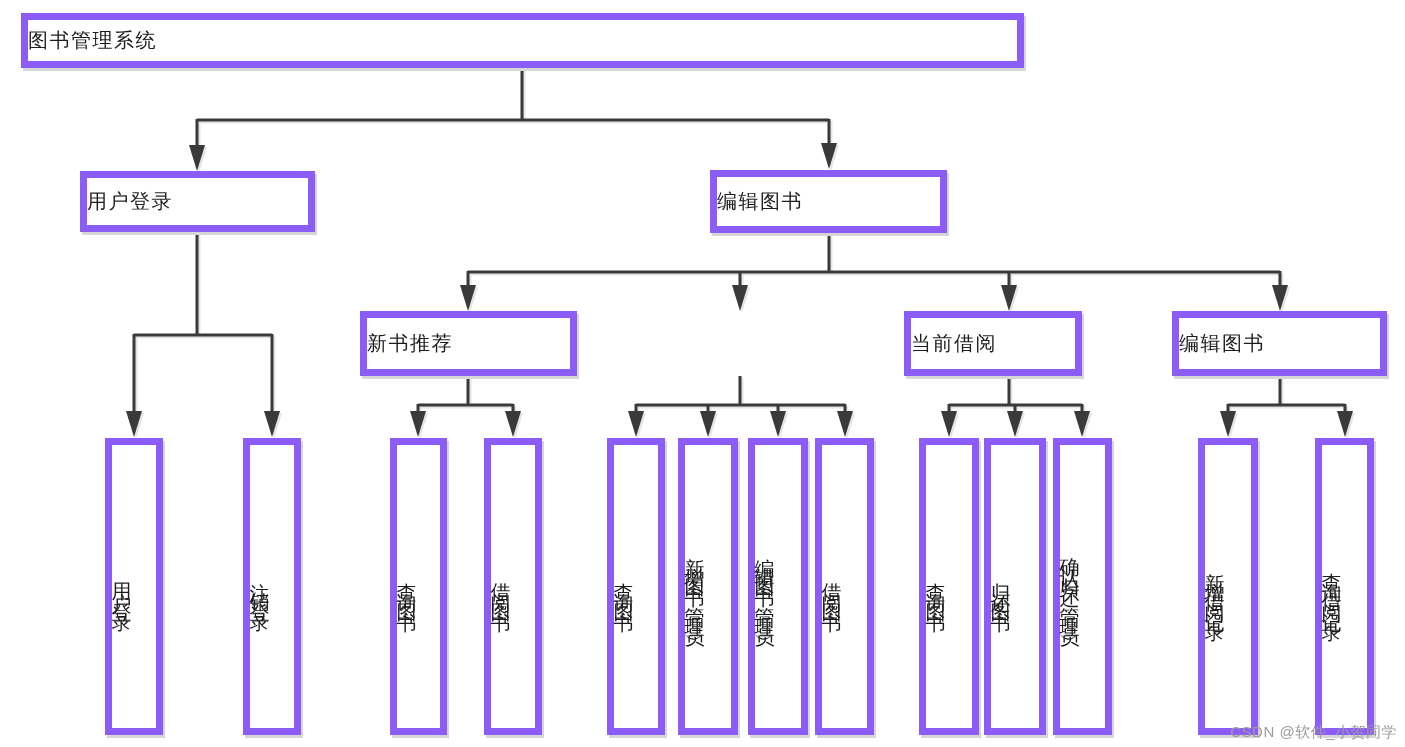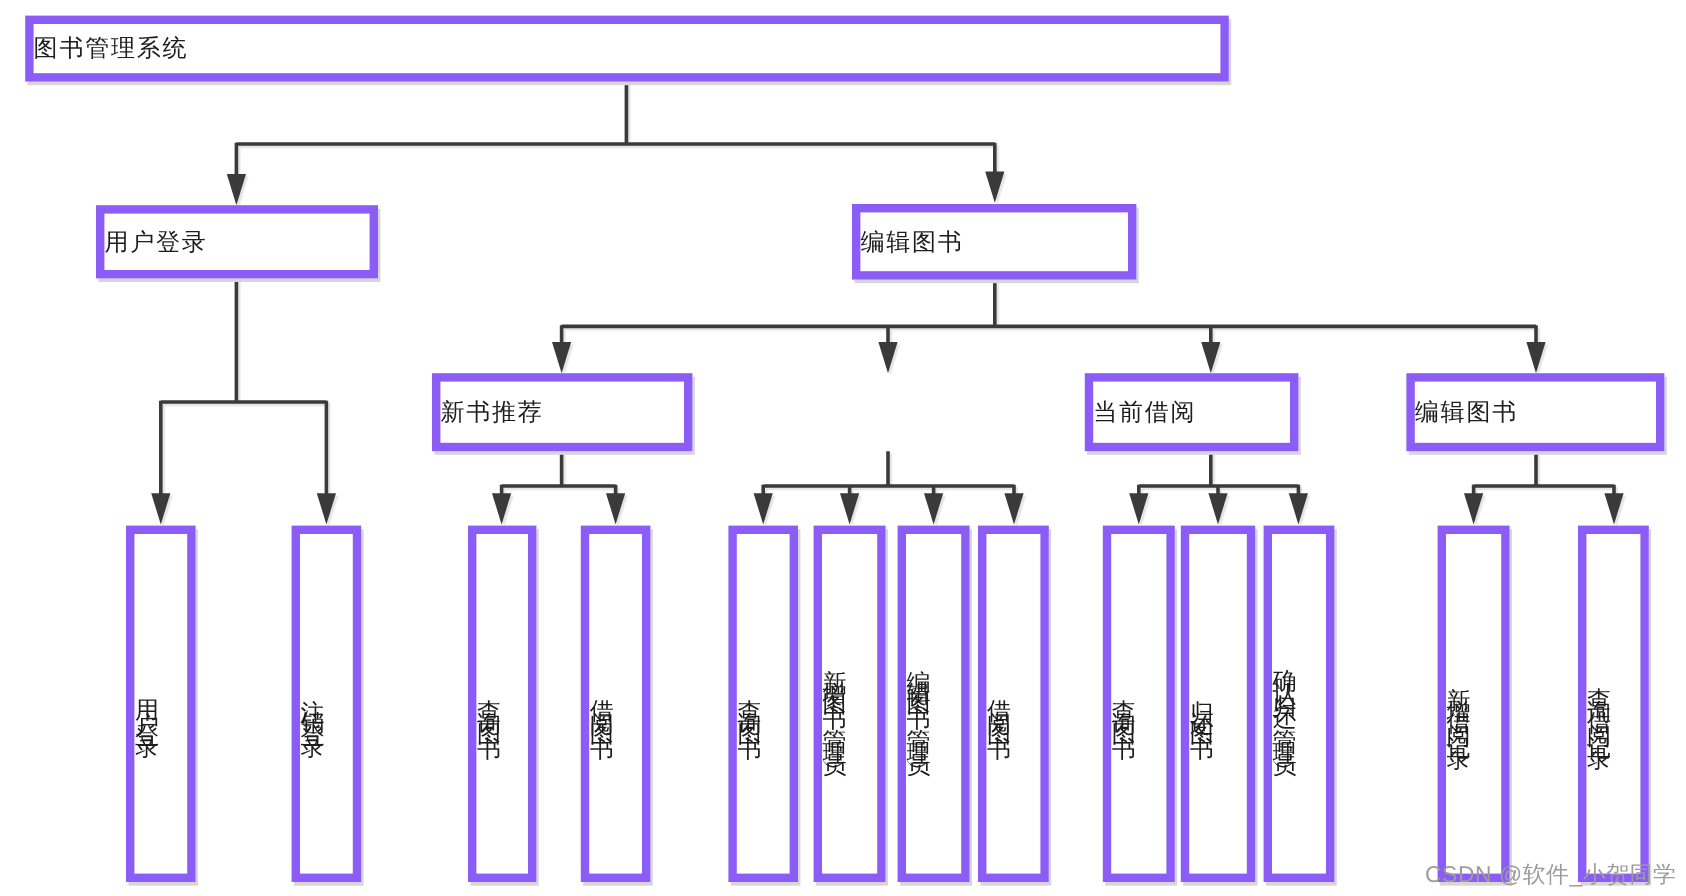--- a/index.html
+++ b/index.html
@@ -14,21 +14,21 @@
     display:flex;align-items:center;justify-content:flex-start;
     color:#1d1d1d;font-size:20px;letter-spacing:1.5px;white-space:nowrap;
   }
   .leaf{font-size:20px;}
   .vtext{
     writing-mode:vertical-rl;letter-spacing:10px;line-height:1;
     display:block;white-space:nowrap;
   }
   .watermark{
     position:absolute;right:8px;bottom:5px;color:#9c9c9c;
-    font-size:19px;letter-spacing:0.5px;white-space:nowrap;margin-top:28px;
+    font-size:15px;letter-spacing:0.5px;white-space:nowrap;margin-top:28px;
   }
 </style>
 </head>
 <body>
 
 <div class="canvas">
 
   <svg class="wires" width="1405" height="747" viewBox="0 0 1405 747" xmlns="http://www.w3.org/2000/svg">
     <g stroke="#3a3a3a" stroke-width="3" fill="none">
       <path d="

